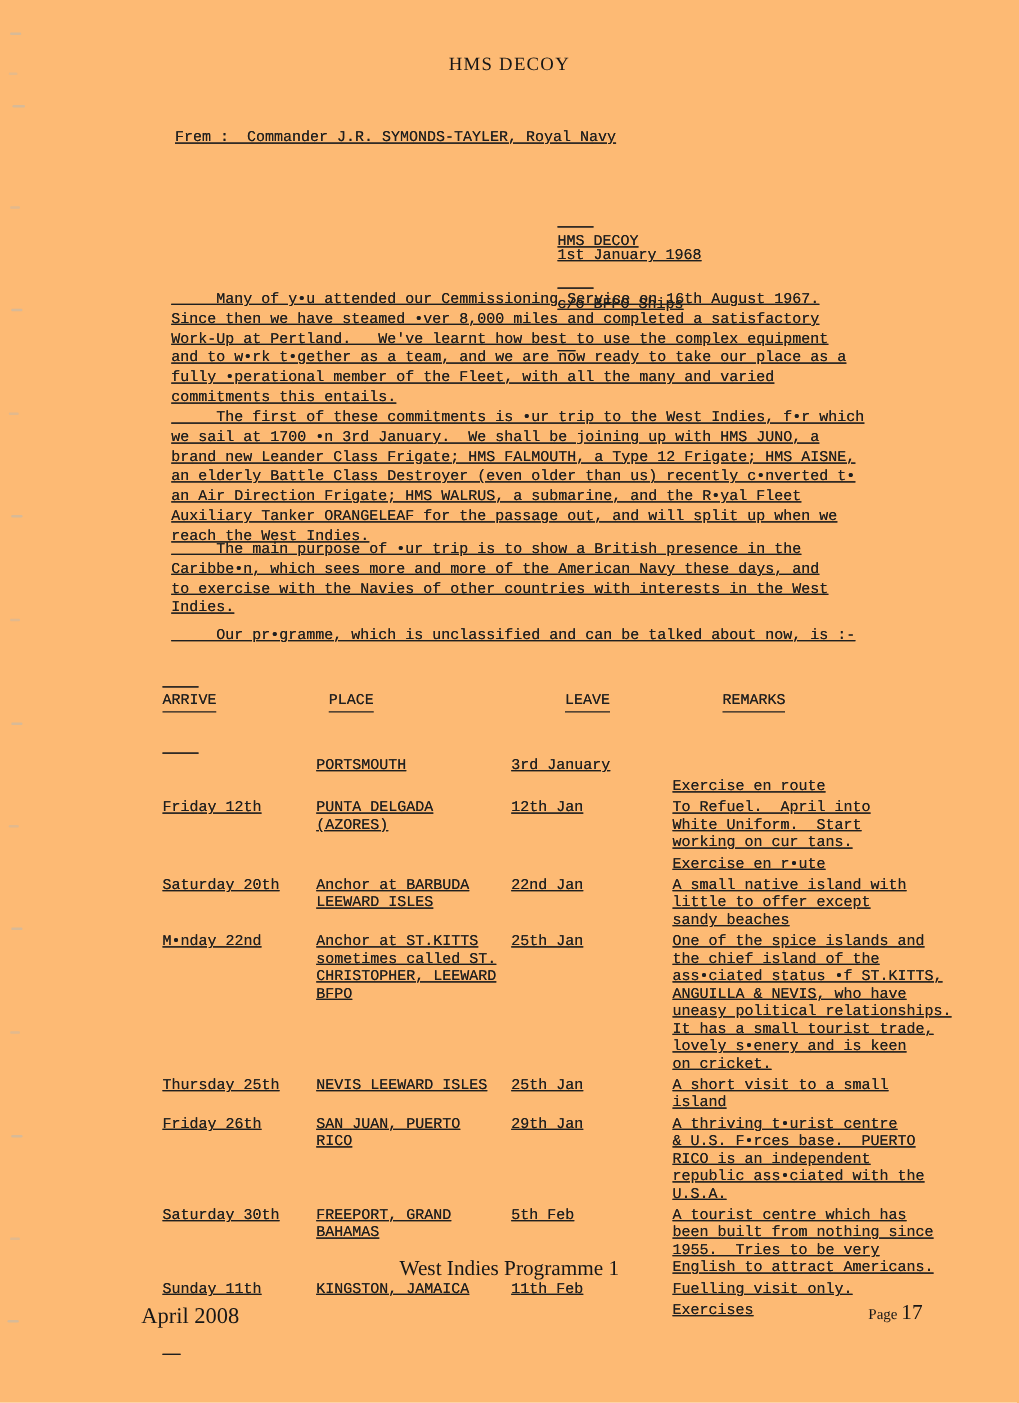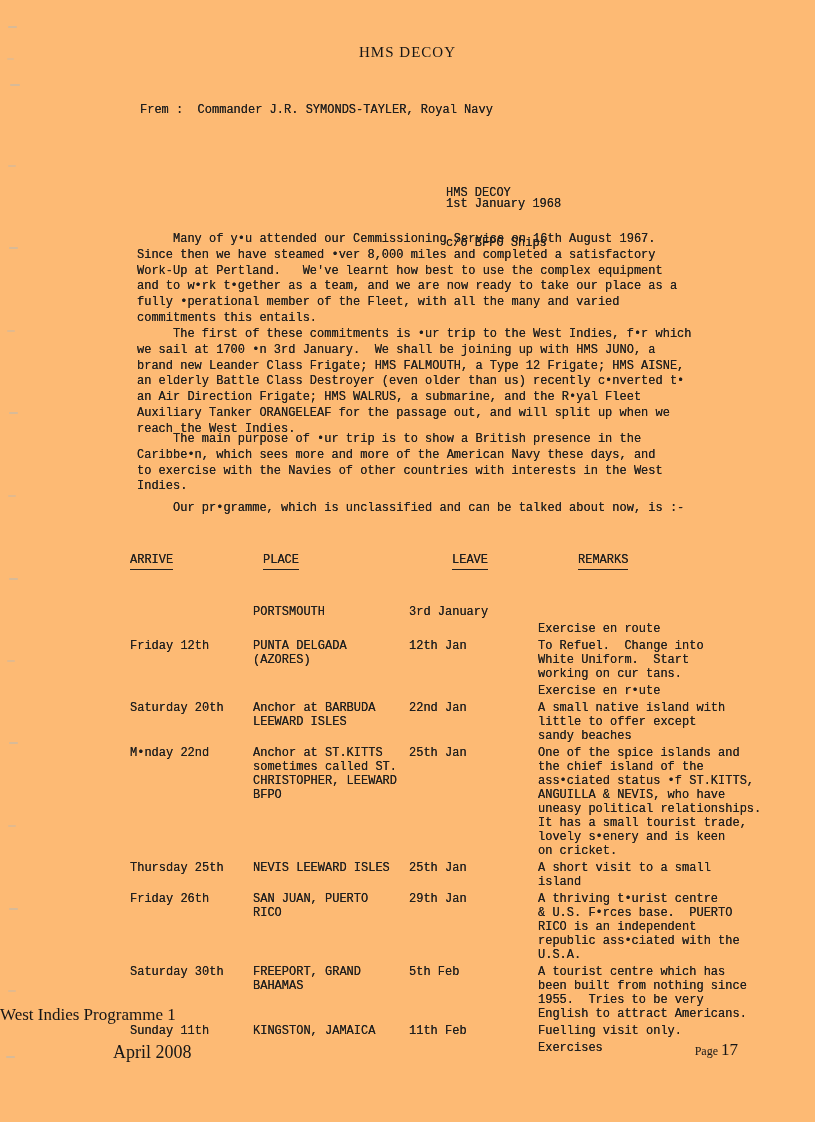--- a/index.html
+++ b/index.html
@@ -12,20 +12,21 @@
   .paper{
     position:absolute;inset:0;
     background:#fdba74;
   }
   .mono{
     font-family:"Liberation Mono","DejaVu Sans Mono",monospace;
     font-size:12px;
     color:#1f1f1f;
     text-shadow:0 0 .5px rgba(25,25,25,.85);
     white-space:pre;
+    text-decoration:underline;
   }
   .serif{
     font-family:"Liberation Serif","DejaVu Serif",serif;
     color:#161616;
   }
   .abs{position:absolute;}
   #doc-title{
     top:44px;left:0;width:815px;text-align:center;
     font-size:15px;letter-spacing:1px;
   }
@@ -51,21 +52,21 @@
     display:inline-block;
     border-bottom:1px solid #1f1f1f;
     padding-bottom:1px;
   }
   .hd-wrap{line-height:16px;}
   .hd-place{margin-left:10px;}
   .hd-leave{margin-left:43px;}
   .hd-remarks{margin-left:40px;}
   .cell{white-space:pre;}
   #caption{
-    top:1005px;left:0;width:815px;
+    top:1005px;left:0;width:815px;text-align:center;
     font-size:17px;
   }
   #footer-left{top:1042px;left:113px;font-size:18px;}
   #footer-right{top:1040px;left:648px;width:90px;text-align:right;font-size:12px;}
   #footer-right .pgnum{font-size:17px;}
   
   .artifact{
     position:absolute;
     background:#b9b9b4;
     border-radius:1px;
@@ -124,21 +125,21 @@
   <div class="mono abs para" id="para-4">     Our pr•gramme, which is unclassified and can be talked about now, is :-</div>
 
   <div class="mono abs" id="programme">
     <div class="tbl-row tbl-head hd-wrap">
       <span><span class="hd">ARRIVE</span></span>
       <span><span class="hd hd-place">PLACE</span></span>
       <span><span class="hd hd-leave">LEAVE</span></span>
       <span><span class="hd hd-remarks">REMARKS</span></span>
     </div>
     <div id="table-rows"><div class="tbl-row"><div class="cell"></div><div class="cell">PORTSMOUTH</div><div class="cell">3rd January</div><div class="cell"></div></div><div class="tbl-row"><div class="cell"></div><div class="cell"></div><div class="cell"></div><div class="cell">Exercise en route</div></div><div class="tbl-row"><div class="cell">Friday 12th</div><div class="cell">PUNTA DELGADA
-(AZORES)</div><div class="cell">12th Jan</div><div class="cell">To Refuel.  Change into
+(AZORES)</div><div class="cell">12th Jan</div><div class="cell">To Refuel.  April into
 White Uniform.  Start
 working on cur tans.</div></div><div class="tbl-row"><div class="cell"></div><div class="cell"></div><div class="cell"></div><div class="cell">Exercise en r•ute</div></div><div class="tbl-row"><div class="cell">Saturday 20th</div><div class="cell">Anchor at BARBUDA
 LEEWARD ISLES</div><div class="cell">22nd Jan</div><div class="cell">A small native island with
 little to offer except
 sandy beaches</div></div><div class="tbl-row"><div class="cell">M•nday 22nd</div><div class="cell">Anchor at ST.KITTS
 sometimes called ST.
 CHRISTOPHER, LEEWARD
 BFPO</div><div class="cell">25th Jan</div><div class="cell">One of the spice islands and
 the chief island of the
 ass•ciated status •f ST.KITTS,

